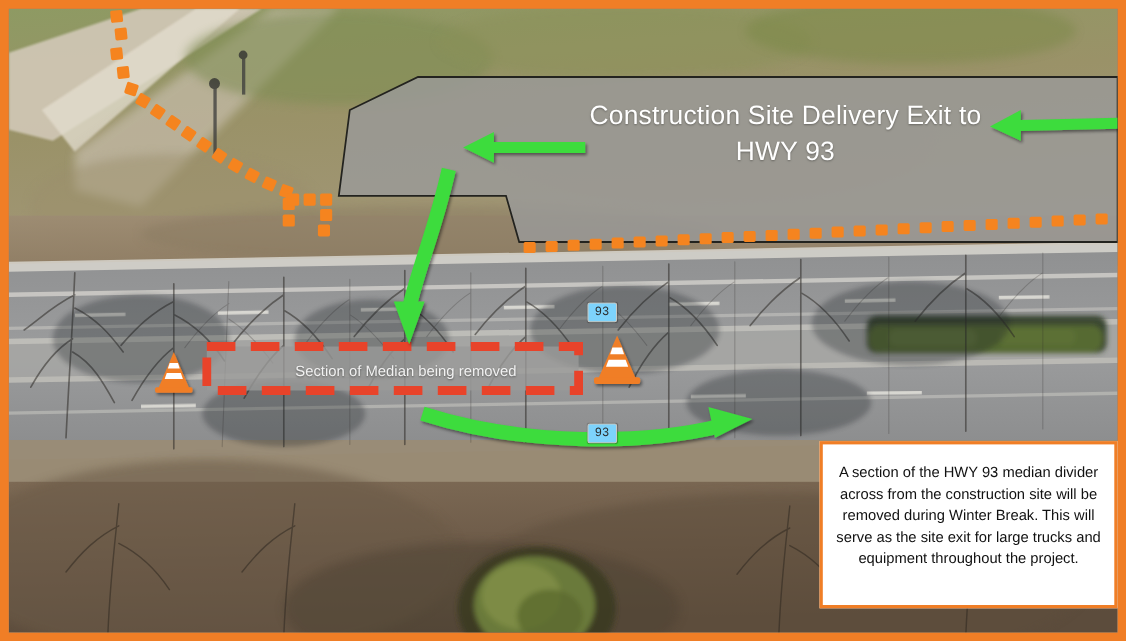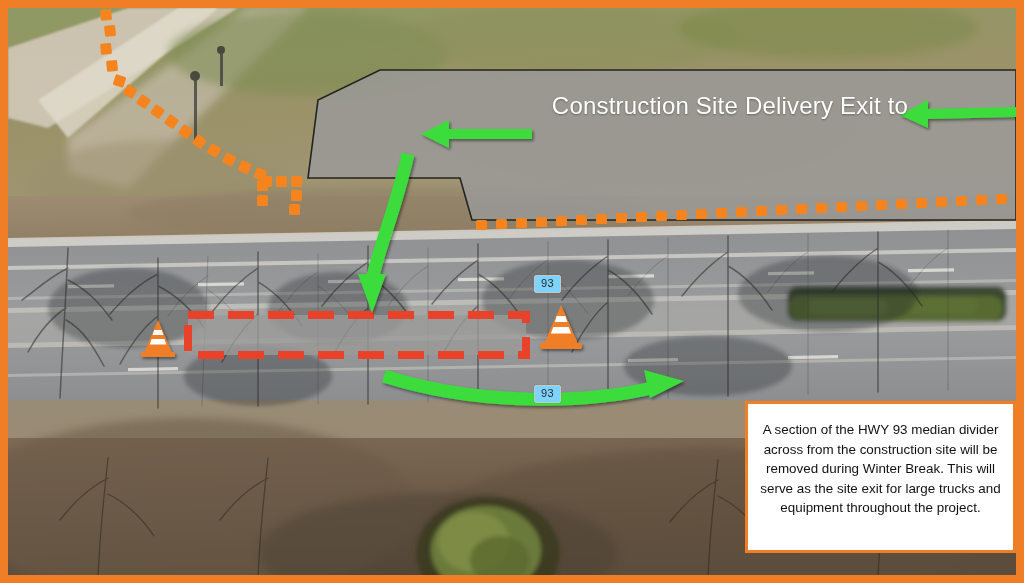--- a/index.html
+++ b/index.html
@@ -19,21 +19,21 @@
     border:1px solid #c9c9c4;border-radius:2px;
     font-size:11px;line-height:13px;padding:1px 6px 2px;
     letter-spacing:.3px;
     box-shadow:0 0 1px rgba(0,0,0,.35);
   }
   #marker-a{left:526px;top:267px;}
   #marker-b{left:526px;top:377px;}
 
   
   #exit-label{
-    position:absolute;left:512px;top:82px;width:420px;
+    position:absolute;left:496px;top:82px;width:420px;
     color:#ffffff;font-size:24px;line-height:32px;text-align:center;
     text-shadow:0 1px 2px rgba(0,0,0,.35);
     letter-spacing:.2px;pointer-events:none;
   }
 
   
   #median-label{
     position:absolute;left:196px;top:322px;width:330px;
     color:#f2f2f2;font-size:13.5px;line-height:16px;text-align:center;
     text-shadow:0 1px 2px rgba(0,0,0,.45);pointer-events:none;
@@ -302,21 +302,23 @@
         <polygon points="548.7,308 557.3,308 559.3,314 546.7,314" fill="#ffffff"></polygon>
         <polygon points="545.3,319 560.7,319 563.1,325.5 542.9,325.5" fill="#ffffff"></polygon>
       </g>
     </svg>
 
     <div class="route-marker" id="marker-a">93</div>
     <div class="route-marker" id="marker-b">93</div>
 
     <div id="exit-label">
       <div>Construction Site Delivery Exit to</div>
+      <div>HWY 93</div>
     </div>
 
+    <div id="median-label">Section of Median being removed</div>
 
     <div id="info-box">
       <p>A section of the HWY 93 median divider across from the construction site will be removed during Winter Break. This will serve as the site exit for large trucks and equipment throughout the project.</p>
     </div>
 
   </div>
 </div>
 
 </body></html>

